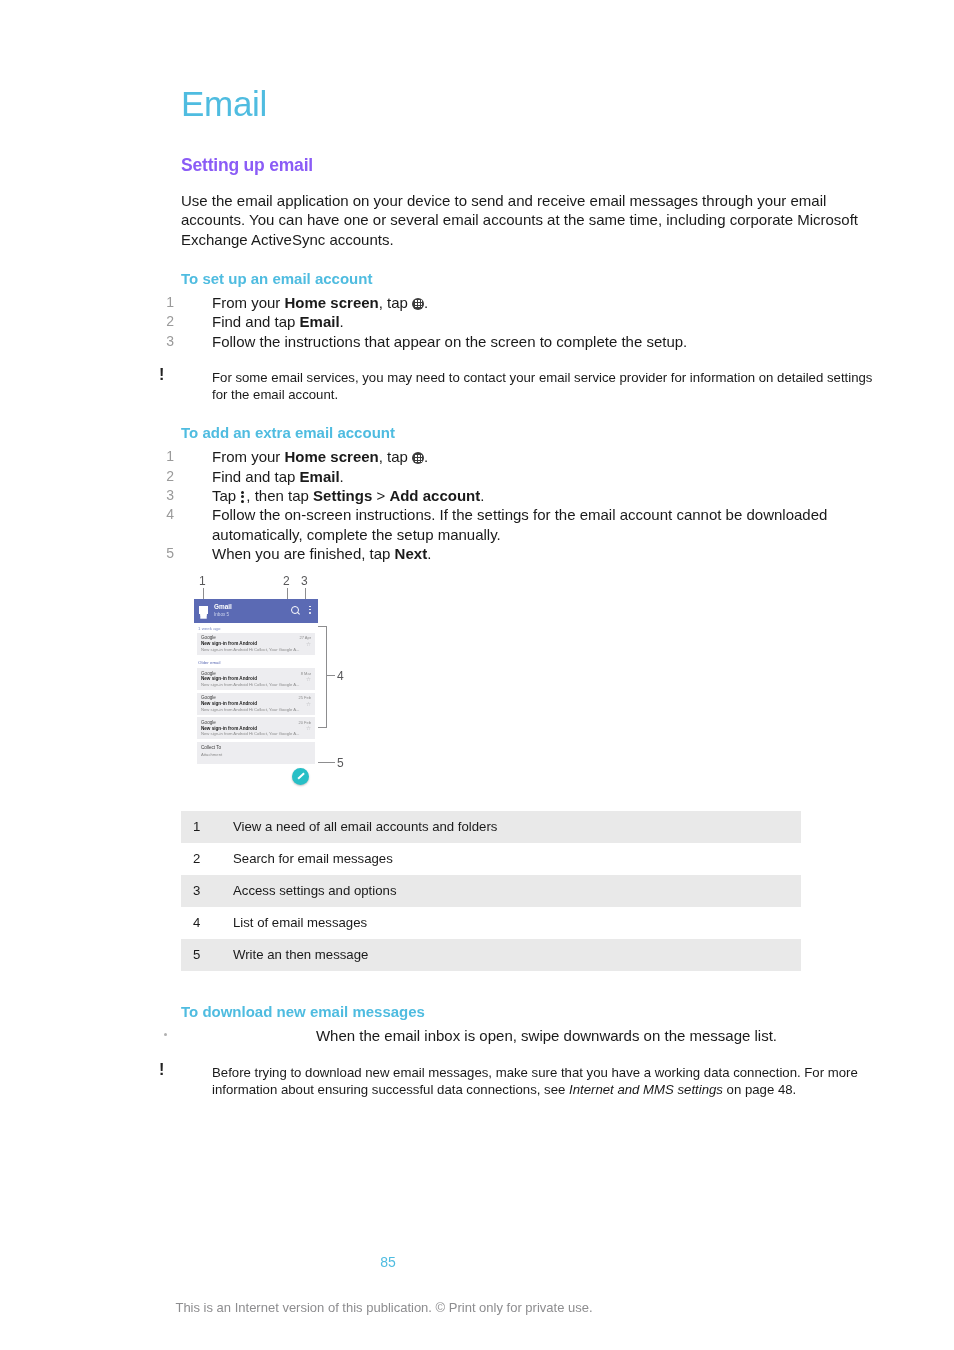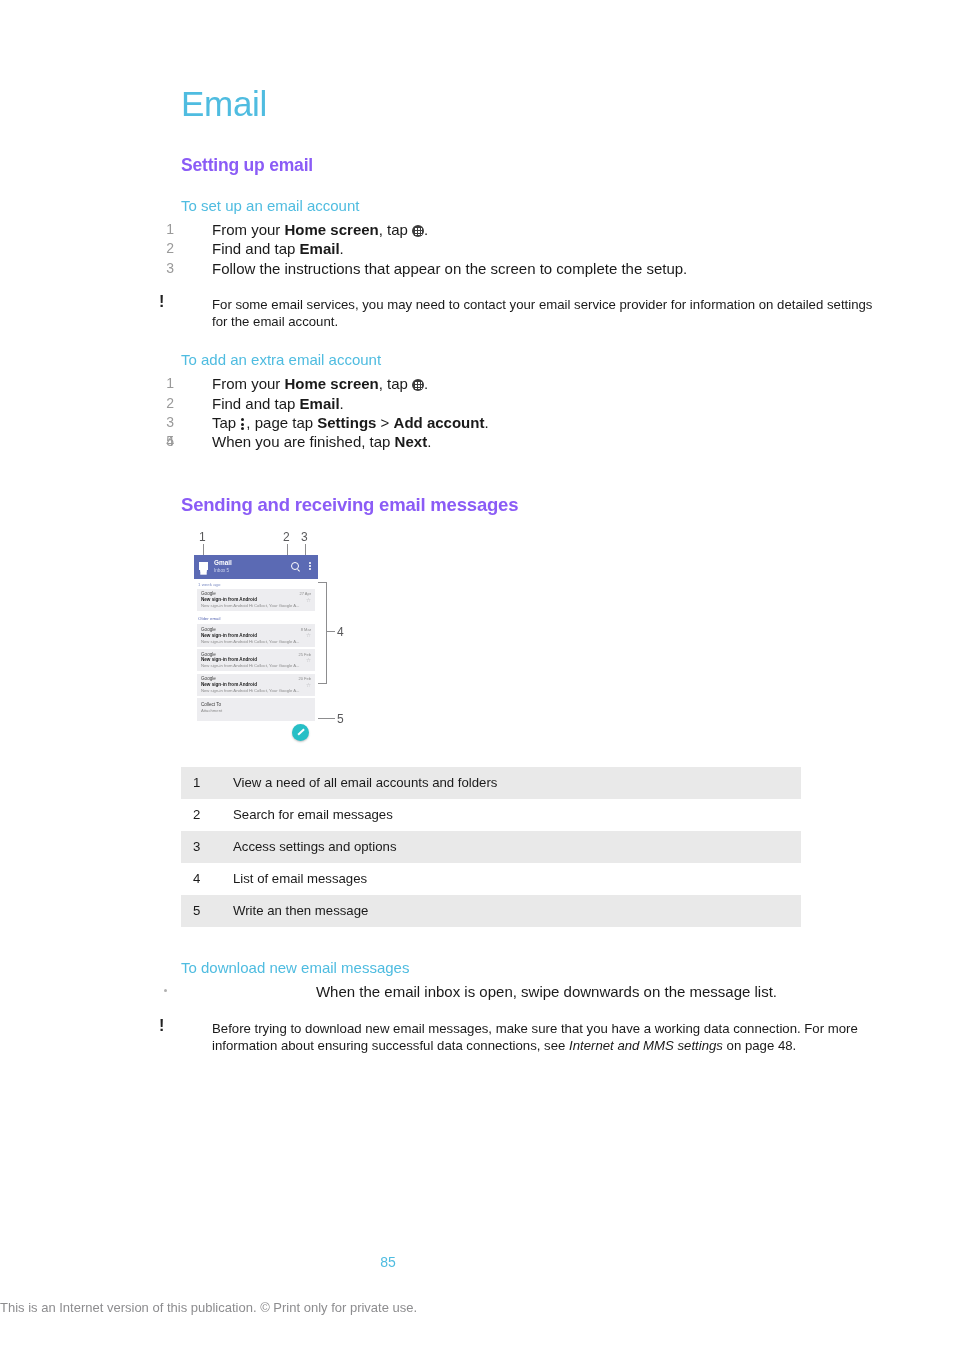--- a/index.html
+++ b/index.html
@@ -57,21 +57,21 @@
 
   p.body-text {
     font-size: 15px;
     line-height: 19.3px;
     margin: 0;
     color: #1a1a1a;
   }
 
   h3.proc-head {
     font-size: 15px;
-    font-weight: 400;
+    font-weight: 700;
     color: #4FBCE0;
     margin: 21px 0 6px 0;
   }
 
   
   ol.steps {
     list-style: none;
     margin: 0;
     padding: 0;
   }
@@ -385,35 +385,36 @@
     top: 1254px;
     left: 8px; right: 0;
     text-align: center;
     font-size: 14px;
     color: #4FBCE0;
   }
   .footer-note {
     position: absolute;
     top: 1300px;
     left: 0; right: 0;
-    text-align: left;
+    text-align: center;
     font-size: 13px;
     color: #8d8d8f;
   }
 </style>
 </head>
 <body>
 
 <div class="page">
 
   <div class="chapter-title">Email</div>
 
   <div class="content">
 
     <h2 class="section-head">Setting up email</h2>
+    <p class="body-text">Use the email application on your device to send and receive email messages through your email accounts. You can have one or several email accounts at the same time, including corporate Microsoft Exchange ActiveSync accounts.</p>
 
     <h3 class="proc-head">To set up an email account</h3>
     <ol class="steps">
       <li>
         <span class="num">1</span><span>From your </span><b>Home screen</b><span>, tap </span><span class="ic-appdrawer"></span><span>.</span>
       </li>
       <li>
         <span class="num">2</span><span>Find and tap </span><b>Email</b><span>.</span>
       </li>
       <li>
@@ -427,31 +428,30 @@
 
     <h3 class="proc-head">To add an extra email account</h3>
     <ol class="steps">
       <li>
         <span class="num">1</span><span>From your </span><b>Home screen</b><span>, tap </span><span class="ic-appdrawer"></span><span>.</span>
       </li>
       <li>
         <span class="num">2</span><span>Find and tap </span><b>Email</b><span>.</span>
       </li>
       <li>
-        <span class="num">3</span><span>Tap </span><span class="ic-overflow"><i></i><i></i><i></i></span><span>, page tap </span><b>Settings</b><span> &gt; </span><b>Add account</b><span>.</span>
-      </li>
-      <li>
-        <span class="num">4</span>
+        <span class="num">3</span><span>Tap </span><span class="ic-overflow"><i></i><i></i><i></i></span><span>, then tap </span><b>Settings</b><span> &gt; </span><b>Add account</b><span>.</span>
+      </li>
+      <li>
+        <span class="num">4</span><span>Follow the on-screen instructions. If the settings for the email account cannot be downloaded automatically, complete the setup manually.</span>
       </li>
       <li>
         <span class="num">5</span><span>When you are finished, tap </span><b>Next</b><span>.</span>
       </li>
     </ol>
 
-    <h2 class="section-head second">Sending and receiving email messages</h2>
 
     <div class="figure">
 
       <div class="callout-top" style="left:14px; top:0;">1</div>
       <div class="callout-line-v" style="left:18px; top:14px; height:12px;"></div>
 
       <div class="callout-top" style="left:98px; top:0;">2</div>
       <div class="callout-line-v" style="left:102px; top:14px; height:12px;"></div>
 
       <div class="callout-top" style="left:116px; top:0;">3</div>

